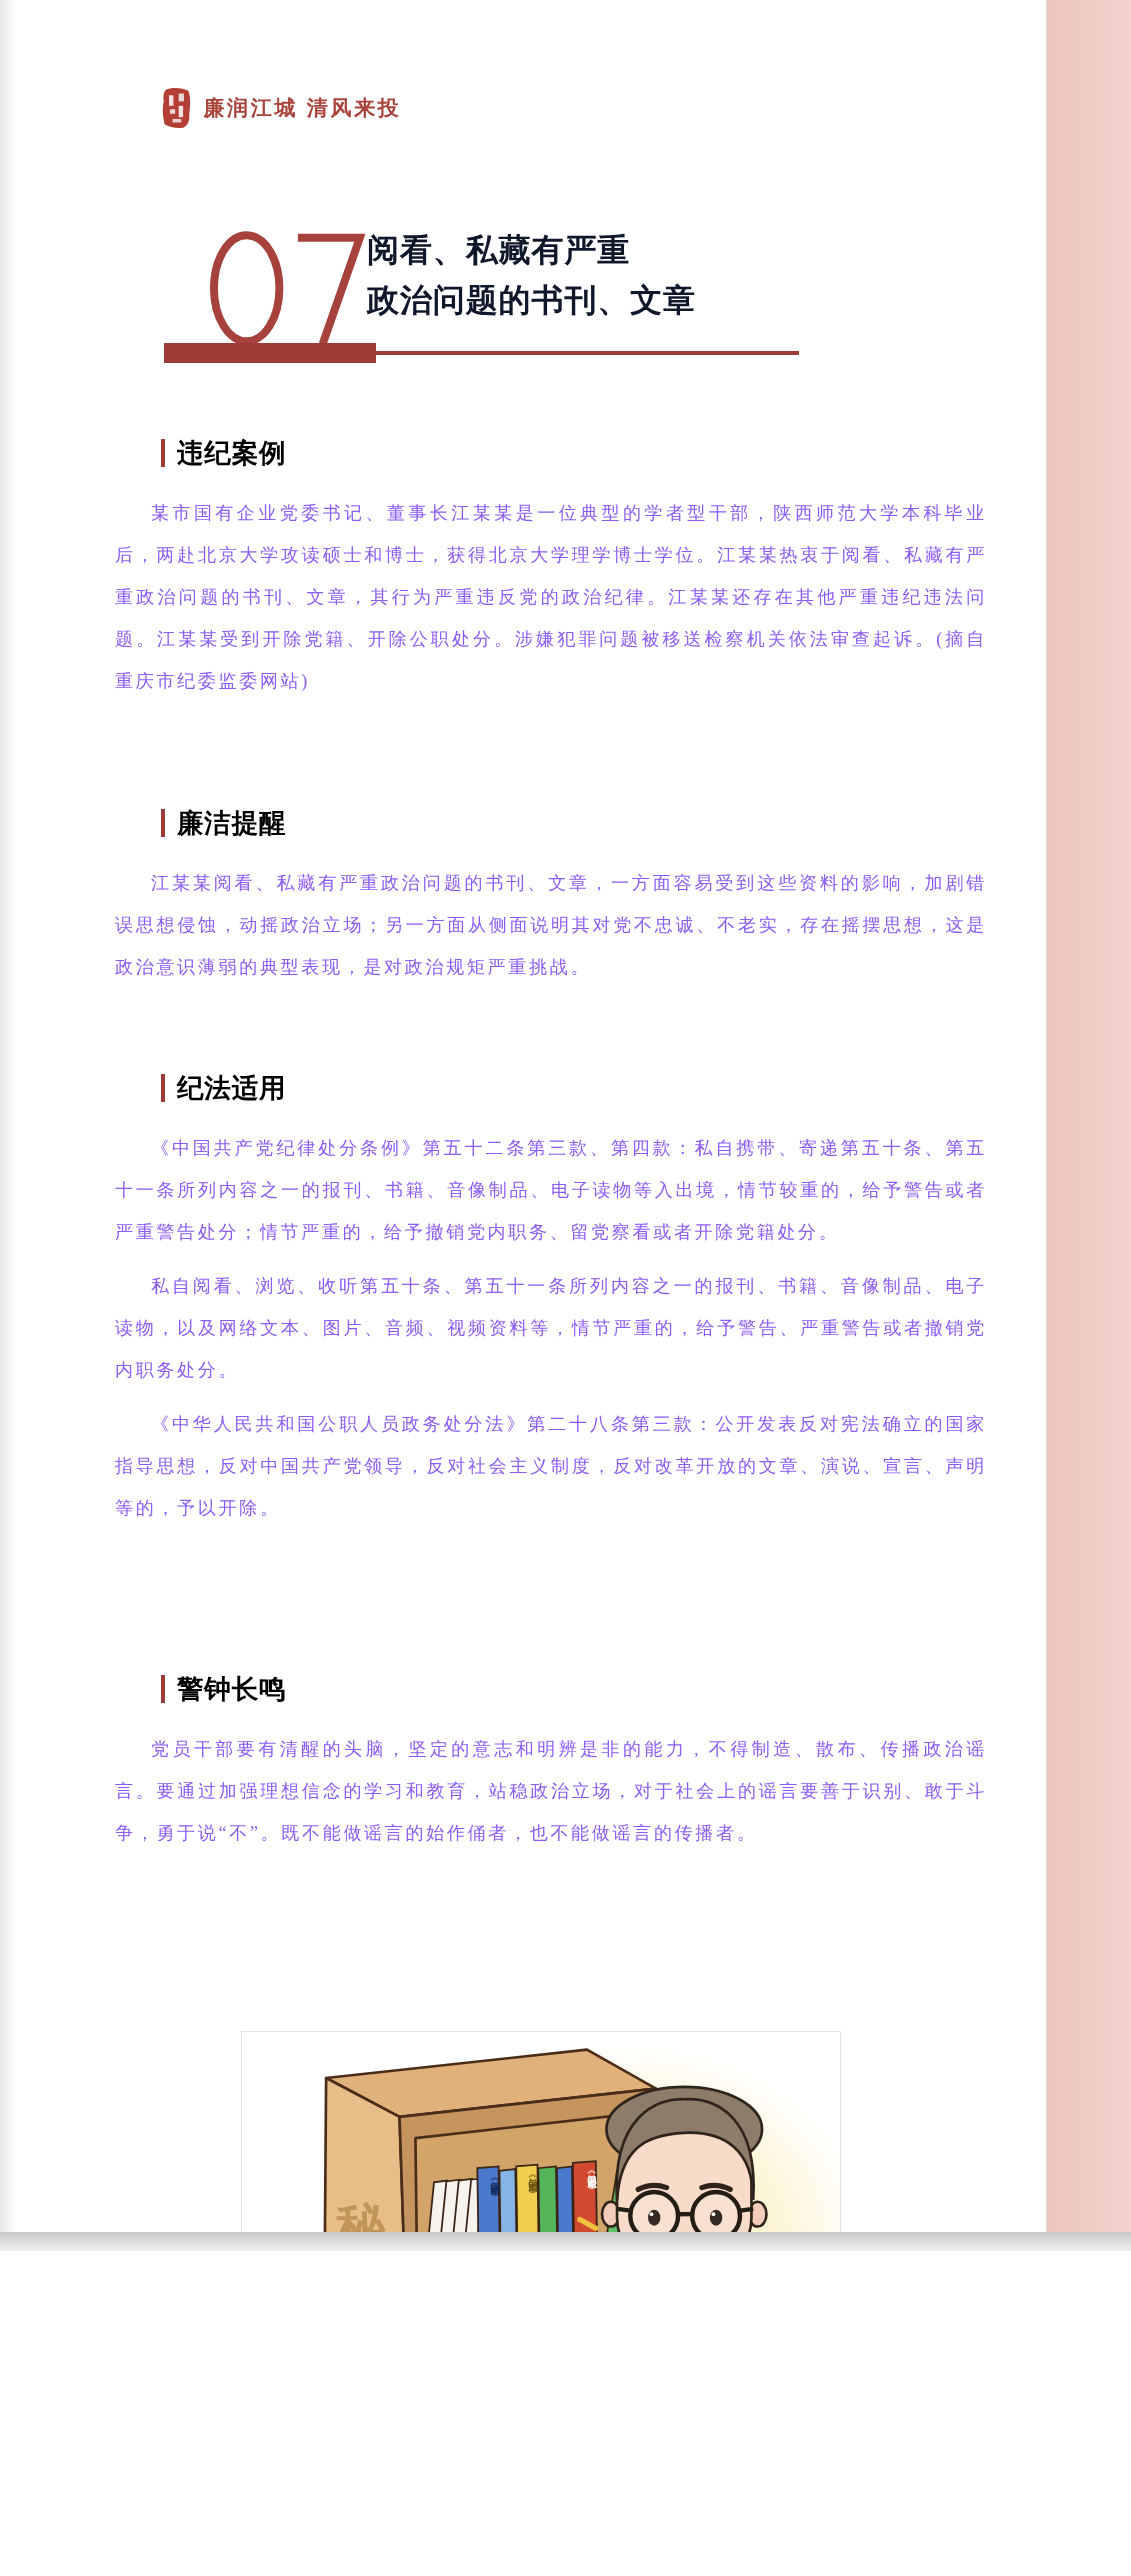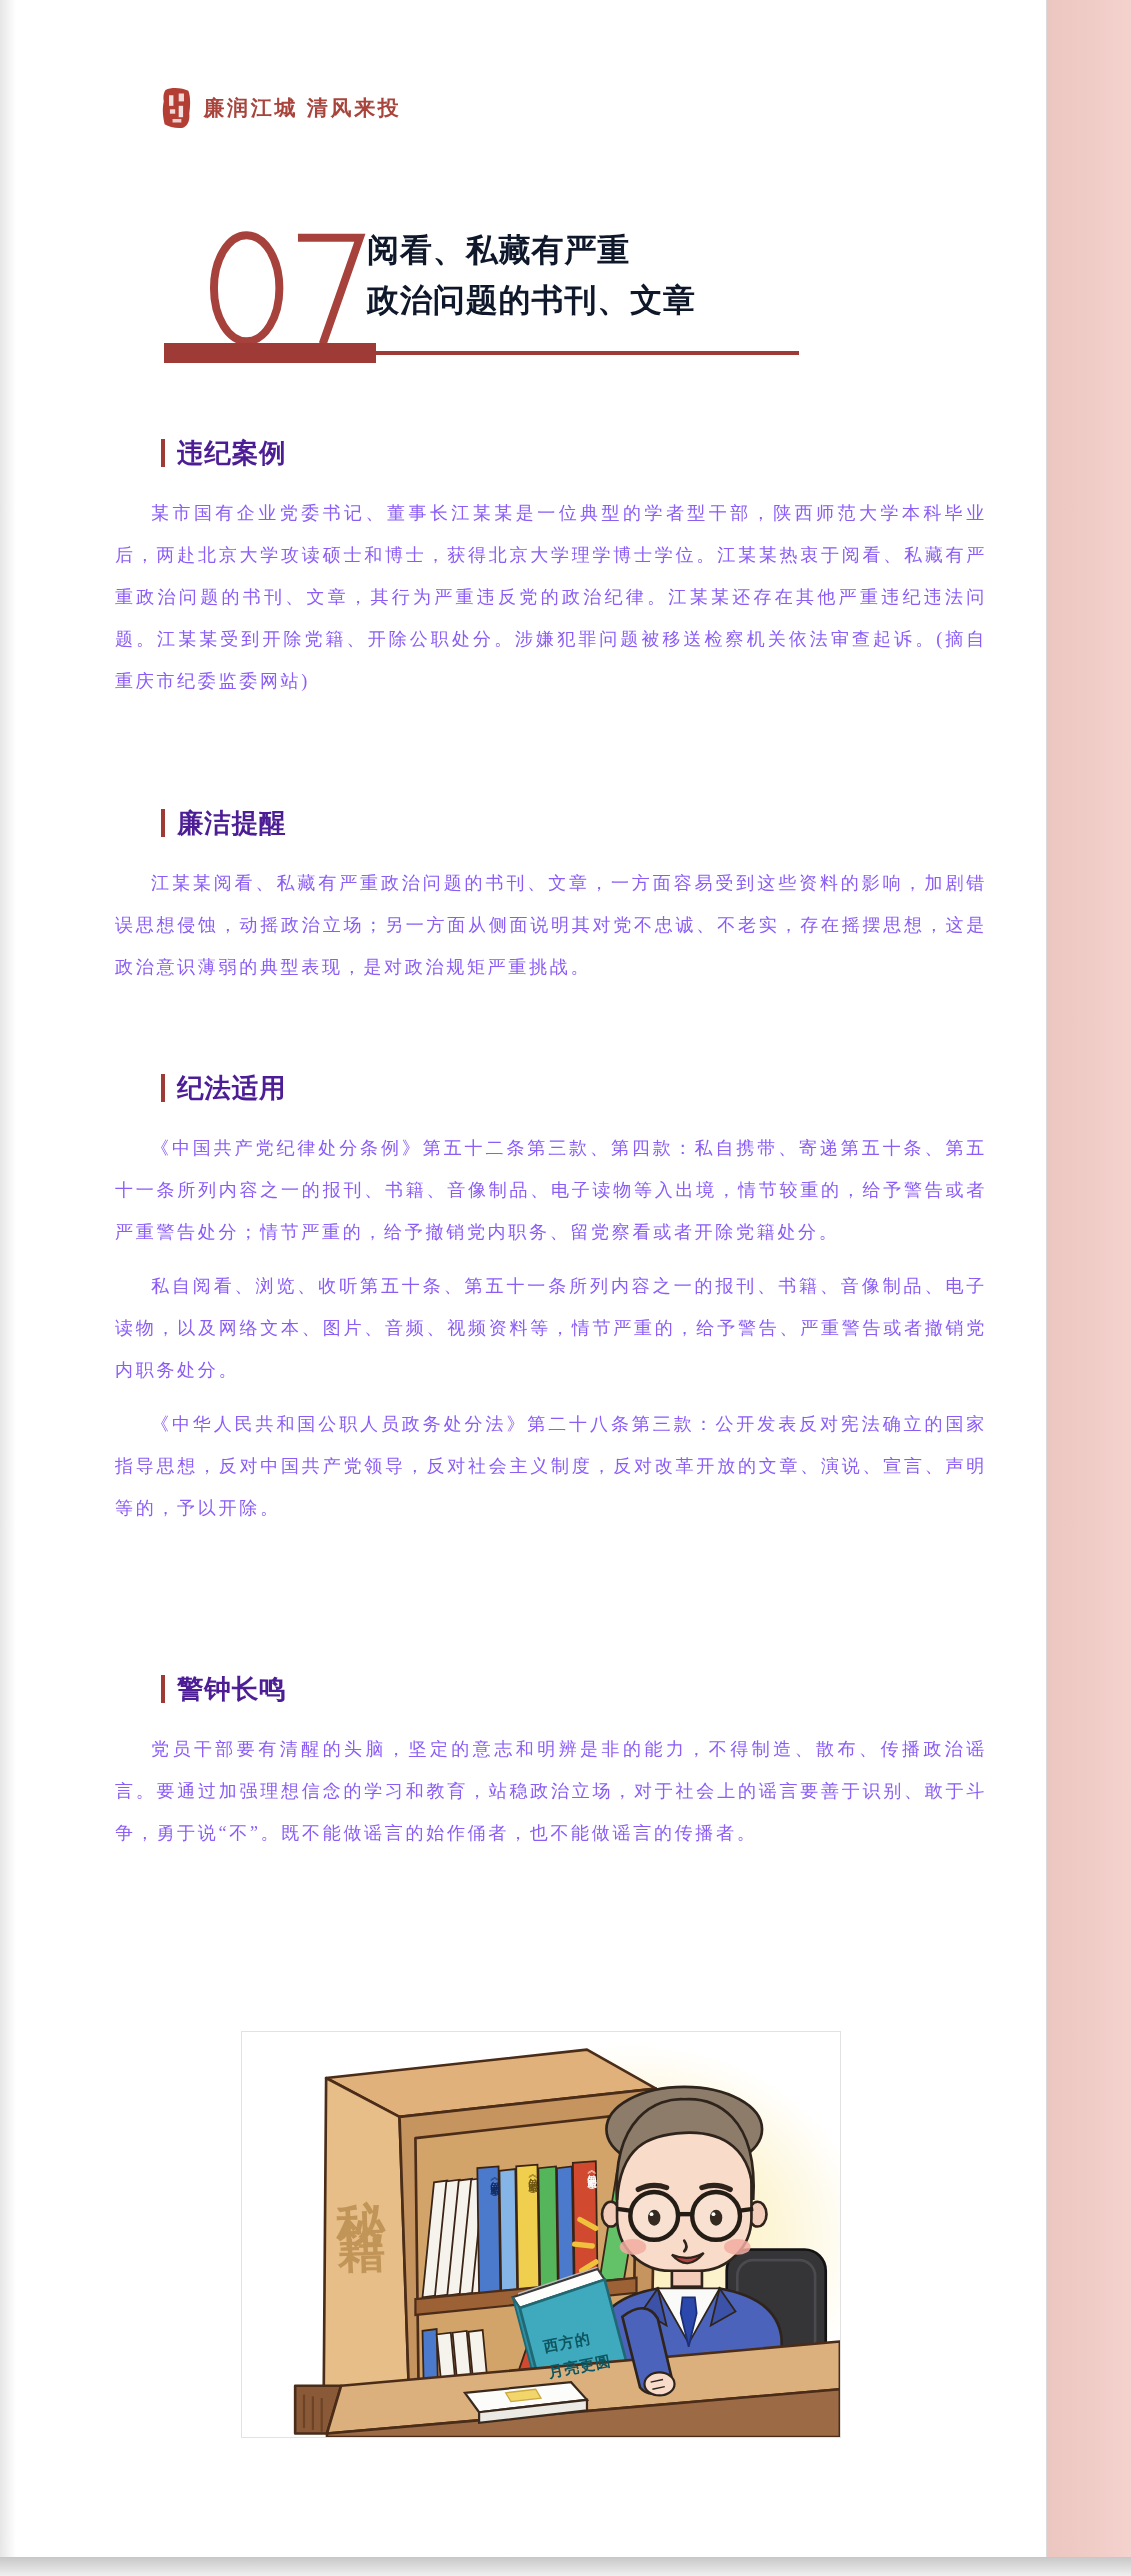--- a/index.html
+++ b/index.html
@@ -1,16 +1,16 @@
 <!DOCTYPE html>
 <html style="font-size:14px"><head>
 <meta charset="utf-8">
 <style>
   html,body{margin:0;padding:0;background:#ffffff;}
-  .page{position:relative;width:1132px;height:2576px;background:#ffffff;overflow:hidden;
+  .page{position:relative;width:1132px;height:2251px;background:#ffffff;overflow:hidden;
         font-family:"Liberation Serif",serif;}
   
   .edge-left{position:absolute;left:0;top:0;bottom:0;width:16px;
              background:linear-gradient(to right,#e6e6e6,#ffffff);}
   .edge-right{position:absolute;right:0;top:0;width:85px;height:2557px;
               background:linear-gradient(to right,#ecc6c1,#f4d2cd);
               border-left:0.9px solid #dadada;}
   .edge-bottom{position:absolute;left:0;right:0;bottom:0;height:19.5px;
                background:linear-gradient(to bottom,#c7c7c7,#f0f0f0);z-index:5;}
 
@@ -25,21 +25,21 @@
   .chapter-title{position:absolute;left:203px;top:3.5px;font-family:"Liberation Sans",sans-serif;
                  font-weight:700;font-size:32px;line-height:50px;color:#0f172a;letter-spacing:0.9px;}
   .title-bar-thick{position:absolute;left:0;top:122px;width:212px;height:20.4px;background:#9e3b36;}
   .title-bar-thin{position:absolute;left:212px;top:130px;width:423px;height:3.5px;background:#9e3b36;}
   .sr{position:absolute;width:0.9px;height:0.9px;overflow:hidden;clip:rect(0 0 0 0);white-space:nowrap;}
 
   
   .sec{position:absolute;left:115px;width:872px;}
   .sec-h{display:flex;align-items:center;gap:11.5px;margin:0 0 0 46px;
          font-family:"Liberation Sans",sans-serif;font-weight:700;font-size:26.5px;
-         color:#4c1d95;letter-spacing:0.9px;line-height:32px;}
+         color:#000000;letter-spacing:0.9px;line-height:32px;}
   .sec-bar{width:4.4px;height:27.4px;background:#9e3b36;flex:0 0 auto;}
   .sec p{margin:23px 0 0 0;text-indent:2em;font-size:18px;line-height:42px;
          letter-spacing:2.7px;color:#8b5cf6;text-align:justify;font-family:Liberation Serif, serif;}
   .sec p + p{margin-top:12px;}
   .sec-1{top:437px;} .sec-2{top:807px;} .sec-3{top:1072px;} .sec-4{top:1629px;margin-top:44px;}
 
   
   .illus{position:absolute;left:241px;top:2031px;width:598px;height:405px;background:#fff;
          border:0.9px solid #e2e2e2;}
   .illus svg{position:absolute;left:0;top:0;}

